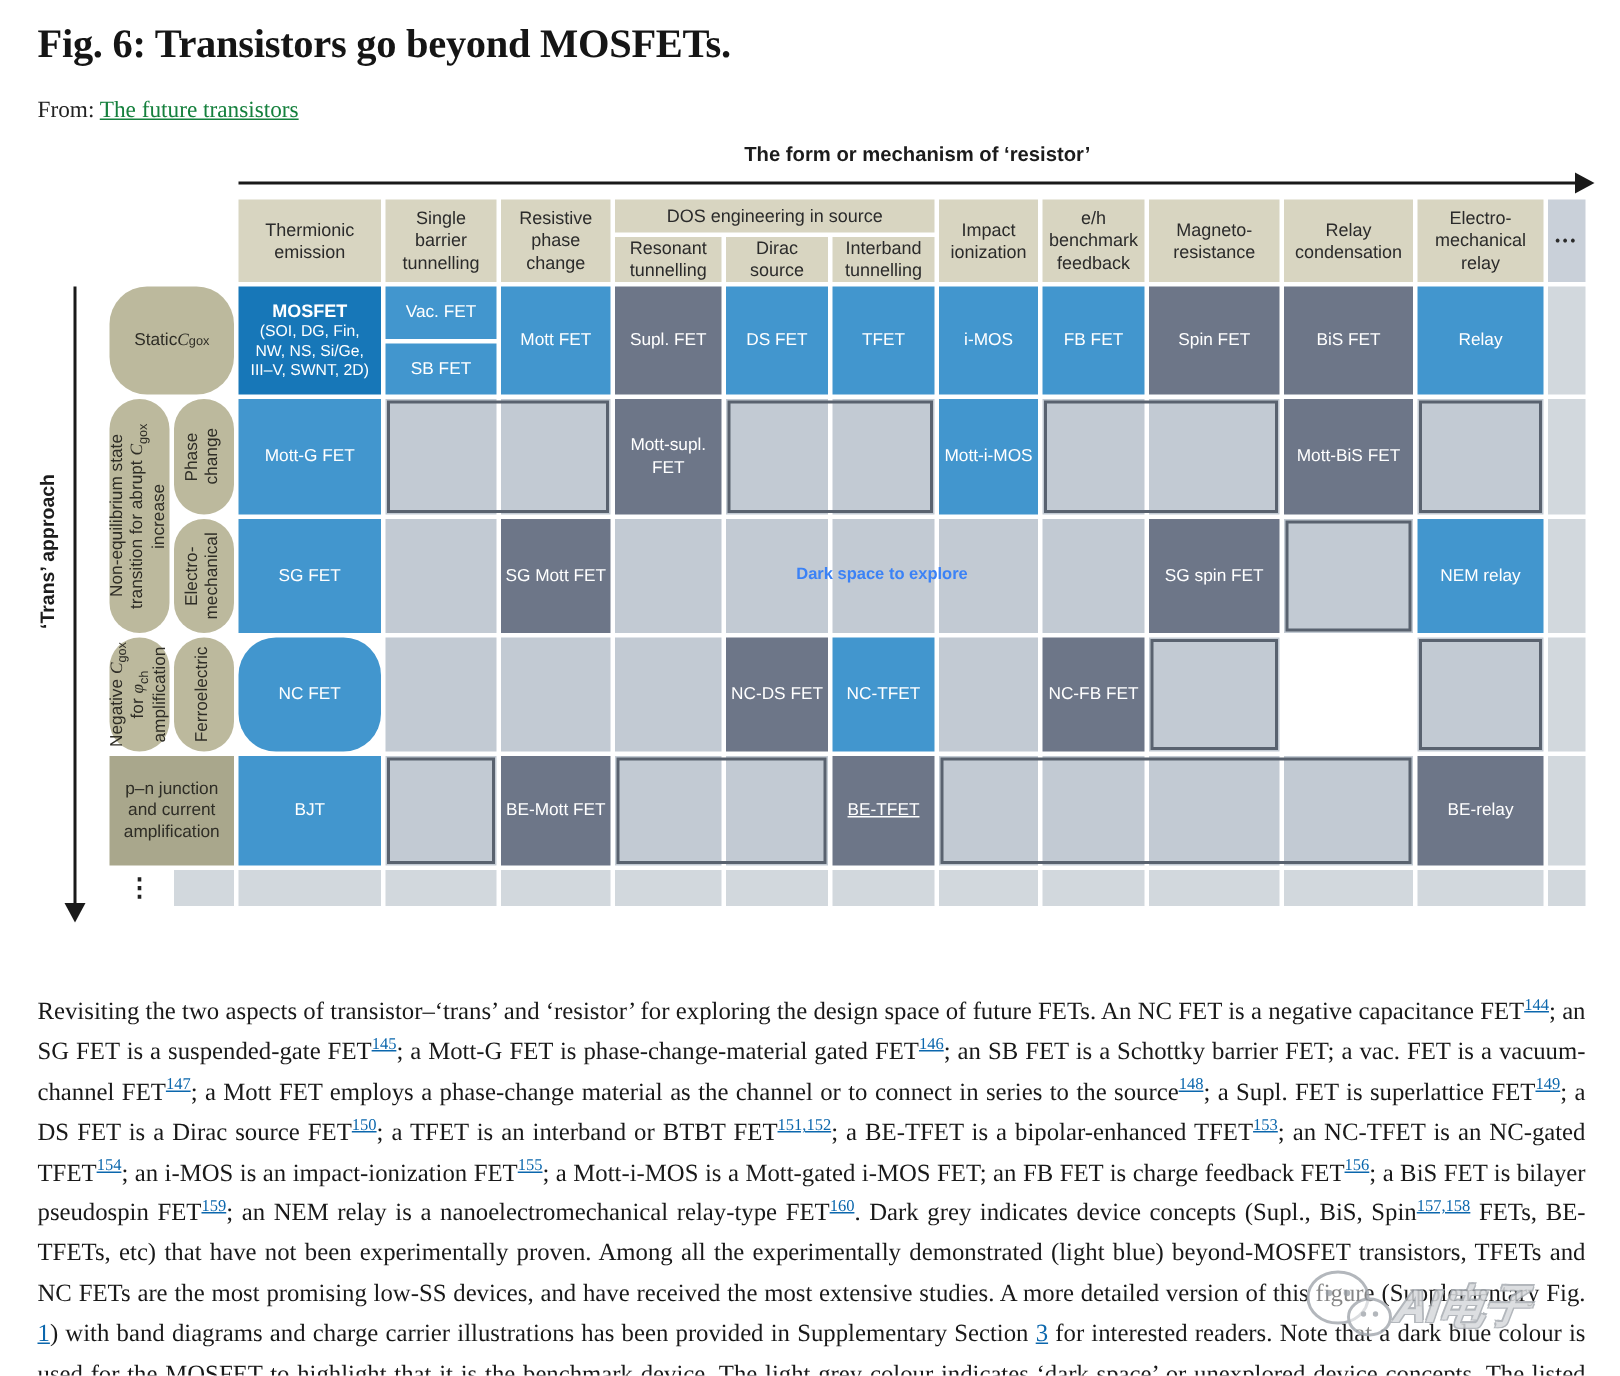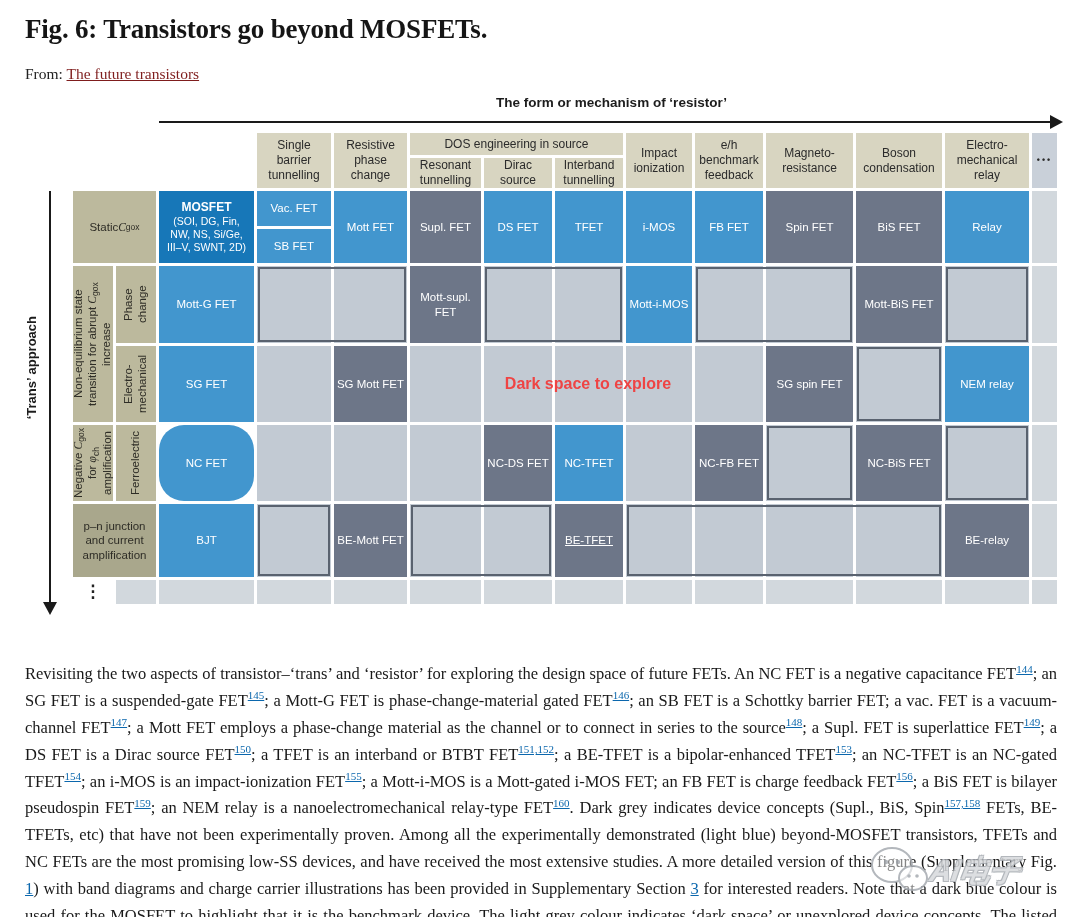--- a/index.html
+++ b/index.html
@@ -1,20 +1,20 @@
 <!DOCTYPE html>
 <html style="--blue: #4296ce; --dblue: #1777b8; --grey: #6d7688; --lightcell: #c2cad3; --lightercell: #d2d8dd; --beige-h: #d8d5c1; --beige-m: #bcb99d; --beige-d: #a9a78c; --outline: #59626f;"><head>
 <meta charset="utf-8">
 <style>
   html,body{margin:0;padding:0;background:#fff;}
   body{width:1080px;height:917px;overflow:hidden;font-family:"Liberation Sans",sans-serif;position:relative;}
   .page{padding:8px 25px 0 25px;}
   h1.fig-title{font-family:"Liberation Serif",serif;font-size:27px;font-weight:700;color:#151515;margin:6px 0 20px 0;letter-spacing:-0.2px;}
   .from-line{font-family:"Liberation Serif",serif;font-size:15.5px;color:#222;margin:0 0 12px 0;}
-  .from-line a{color:#7f1d1d;cursor:pointer;}
+  .from-line a{color:#15803d;cursor:pointer;}
 
   
   .fig{position:relative;padding-top:38px;padding-left:48px;height:512px;}
   .xaxis-label{position:absolute;top:0;left:134px;width:905px;text-align:center;font-weight:700;font-size:13.5px;color:#1c1c1c;}
   .xaxis-line{position:absolute;top:26px;left:134px;width:892px;height:2px;background:#1a1a1a;}
   .xaxis-arrow{position:absolute;top:20px;left:1025px;width:0;height:0;border-top:7px solid transparent;border-bottom:7px solid transparent;border-left:13px solid #1a1a1a;}
   .yaxis-label{position:absolute;left:-4px;top:38px;height:469px;width:20px;display:flex;align-items:center;justify-content:center;}
   .yaxis-label span{writing-mode:vertical-rl;transform:rotate(180deg);font-weight:700;font-size:13px;color:#1c1c1c;white-space:nowrap;}
   .yaxis-line{position:absolute;left:24px;top:96px;width:2px;height:411px;background:#1a1a1a;}
   .yaxis-arrow{position:absolute;left:18px;top:507px;width:0;height:0;border-left:7px solid transparent;border-right:7px solid transparent;border-top:13px solid #1a1a1a;}
@@ -25,27 +25,27 @@
     gap:3px;width:984px;}
   .cell{display:flex;align-items:center;justify-content:center;text-align:center;font-size:11.5px;line-height:1.25;padding:2px;box-sizing:border-box;}
   .c-h{background:var(--beige-h,#d8d5c1);color:#2b2b2b;font-size:12px;}
   .c-blue{background:var(--blue,#4296ce);color:#fff;}
   .c-dblue{background:var(--dblue,#1777b8);color:#fff;flex-direction:column;padding:3px;}
   .c-dblue .t{font-weight:700;font-size:12px;}
   .c-dblue .s{font-size:10.5px;line-height:1.25;}
   .c-grey{background:var(--grey,#6d7688);color:#fff;}
   .c-empty{background:var(--lightcell,#c2cad3);}
   .c-light{background:var(--lightercell,#d2d8dd);}
-  .c-beige{background:var(--beige-m,#bcb99d);color:#2e2d26;}
+  .c-beige{background:var(--beige-m,#bcb99d);color:#2e2d26;border-radius:25px;}
   .c-beiged{background:var(--beige-d,#a9a78c);color:#2e2d26;}
   .vlabel span{writing-mode:vertical-rl;transform:rotate(180deg);line-height:1.2;}
   .stack{display:grid;grid-template-rows:1fr 1fr;gap:3px;}
   .stack .cell{height:100%;}
   .outline{border:2px solid var(--outline,#59626f);margin:1px;z-index:2;pointer-events:none;background:transparent;}
-  .darkspace{z-index:3;pointer-events:none;display:flex;align-items:center;justify-content:center;font-weight:700;font-size:16px;color:#ef4444;background:transparent;text-align:right;}
+  .darkspace{z-index:3;pointer-events:none;display:flex;align-items:center;justify-content:center;font-weight:700;font-size:11px;color:#3b82f6;background:transparent;text-align:right;}
   .xmore{font-size:9px;font-weight:700;letter-spacing:2px;color:#2b2b2b;background:#c9d0d9;}
   .ymore{font-size:17px;font-weight:700;color:#222;background:#fff;}
   sub{font-size:8.5px;}
   .cell i{font-family:"Liberation Serif",serif;font-style:italic;}
 
   
   .caption{margin-top:16px;width:1032px;font-family:"Liberation Serif",serif;font-size:16.5px;line-height:1.63;color:#191919;text-align:justify;}
   .caption sup{line-height:0;}
   .caption a.ref{color:#0b67ad;font-size:11px;text-decoration:underline;cursor:pointer;}
   .caption a.inlink{color:#0b67ad;text-decoration:underline;cursor:pointer;}
@@ -66,29 +66,30 @@
   <div class="fig">
     <div class="xaxis-label">The form or mechanism of ‘resistor’</div>
     <div class="xaxis-line"></div>
     <div class="xaxis-arrow"></div>
     <div class="yaxis-label">
         <span>‘Trans’ approach</span>
       </div>
     <div class="yaxis-line"></div>
     <div class="yaxis-arrow"></div>
     <div class="grid" id="grid">
+        <div class="cell c-h" style="grid-area: 1 / 3 / 3;">Thermionic emission</div>
         <div class="cell c-h" style="grid-area: 1 / 4 / 3;">Single barrier tunnelling</div>
         <div class="cell c-h" style="grid-area: 1 / 5 / 3;">Resistive phase change</div>
         <div class="cell c-h" style="grid-area: 2 / 6 / 3;">Resonant tunnelling</div>
         <div class="cell c-h" style="grid-area: 2 / 7 / 3;">Dirac source</div>
         <div class="cell c-h" style="grid-area: 2 / 8 / 3;">Interband tunnelling</div>
         <div class="cell c-h" style="grid-area: 1 / 9 / 3;">Impact ionization</div>
         <div class="cell c-h" style="grid-area: 1 / 10 / 3;">e/h benchmark feedback</div>
         <div class="cell c-h" style="grid-area: 1 / 11 / 3;">Magneto-resistance</div>
-        <div class="cell c-h" style="grid-area: 1 / 12 / 3;">Boson condensation</div>
+        <div class="cell c-h" style="grid-area: 1 / 12 / 3;">Relay condensation</div>
         <div class="cell c-h" style="grid-area: 1 / 13 / 3;">Electro-mechanical relay</div>
         <div class="cell c-h" style="grid-area: 1 / 6 / 2 / 9;">DOS engineering in source</div>
         <div class="cell xmore" style="grid-area: 1 / 14 / 3;">•••</div>
         <div class="cell c-beige" style="grid-area: 3 / 1 / auto / 3;">Static <i>C</i><sub>gox</sub></div>
         <div class="cell c-beige vlabel" style="grid-area: 4 / 1 / 6;">
           <span>Non-equilibrium state transition for abrupt <i>C</i><sub>gox</sub> increase</span>
         </div>
         <div class="cell c-beige vlabel" style="grid-area: 4 / 2;">
           <span>Phase change</span>
         </div>
@@ -160,21 +161,20 @@
         <div class="cell c-light" style="grid-area: 5 / 14;"></div>
         <div class="cell c-blue" style="grid-area: 6 / 3; border-radius: 25px;">NC FET</div>
         <div class="cell c-empty" style="grid-area: 6 / 4;"></div>
         <div class="cell c-empty" style="grid-area: 6 / 5;"></div>
         <div class="cell c-empty" style="grid-area: 6 / 6;"></div>
         <div class="cell c-grey" style="grid-area: 6 / 7;">NC-DS FET</div>
         <div class="cell c-blue" style="grid-area: 6 / 8;">NC-TFET</div>
         <div class="cell c-empty" style="grid-area: 6 / 9;"></div>
         <div class="cell c-grey" style="grid-area: 6 / 10;">NC-FB FET</div>
         <div class="cell c-empty" style="grid-area: 6 / 11;"></div>
-        <div class="cell c-grey" style="grid-area: 6 / 12;">NC-BiS FET</div>
         <div class="cell c-empty" style="grid-area: 6 / 13;"></div>
         <div class="cell c-light" style="grid-area: 6 / 14;"></div>
         <div class="cell c-blue" style="grid-area: 7 / 3;">BJT</div>
         <div class="cell c-empty" style="grid-area: 7 / 4;"></div>
         <div class="cell c-grey" style="grid-area: 7 / 5;">BE-Mott FET</div>
         <div class="cell c-empty" style="grid-area: 7 / 6;"></div>
         <div class="cell c-empty" style="grid-area: 7 / 7;"></div>
         <div class="cell c-grey" style="grid-area: 7 / 8; text-decoration: underline;">BE-TFET</div>
         <div class="cell c-empty" style="grid-area: 7 / 9;"></div>
         <div class="cell c-empty" style="grid-area: 7 / 10;"></div>

